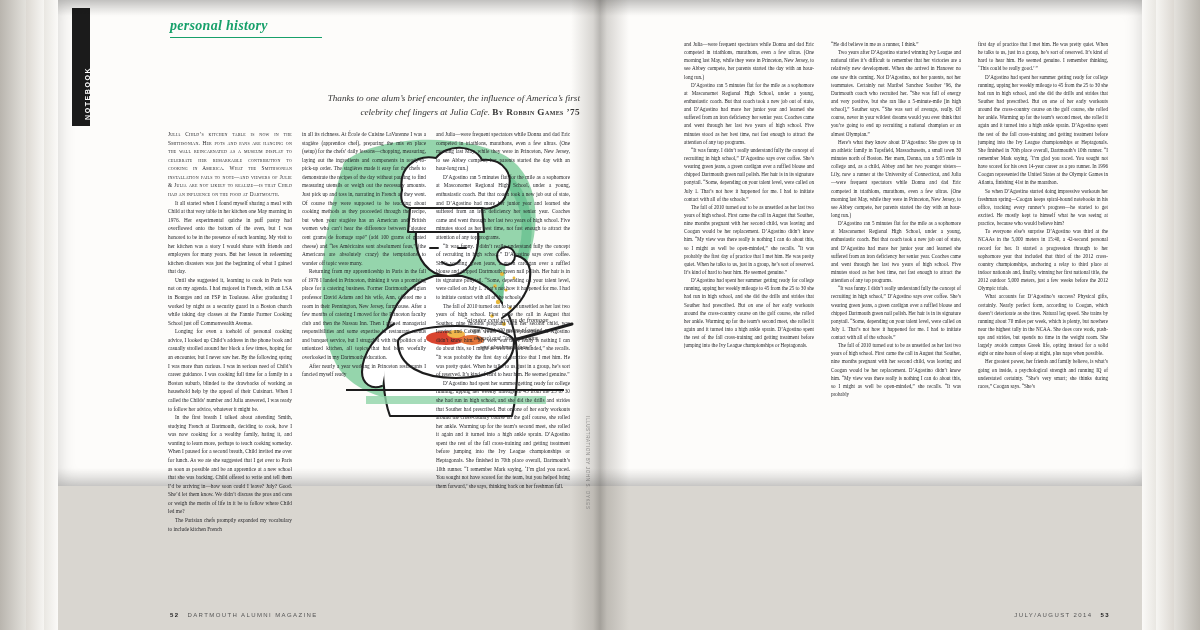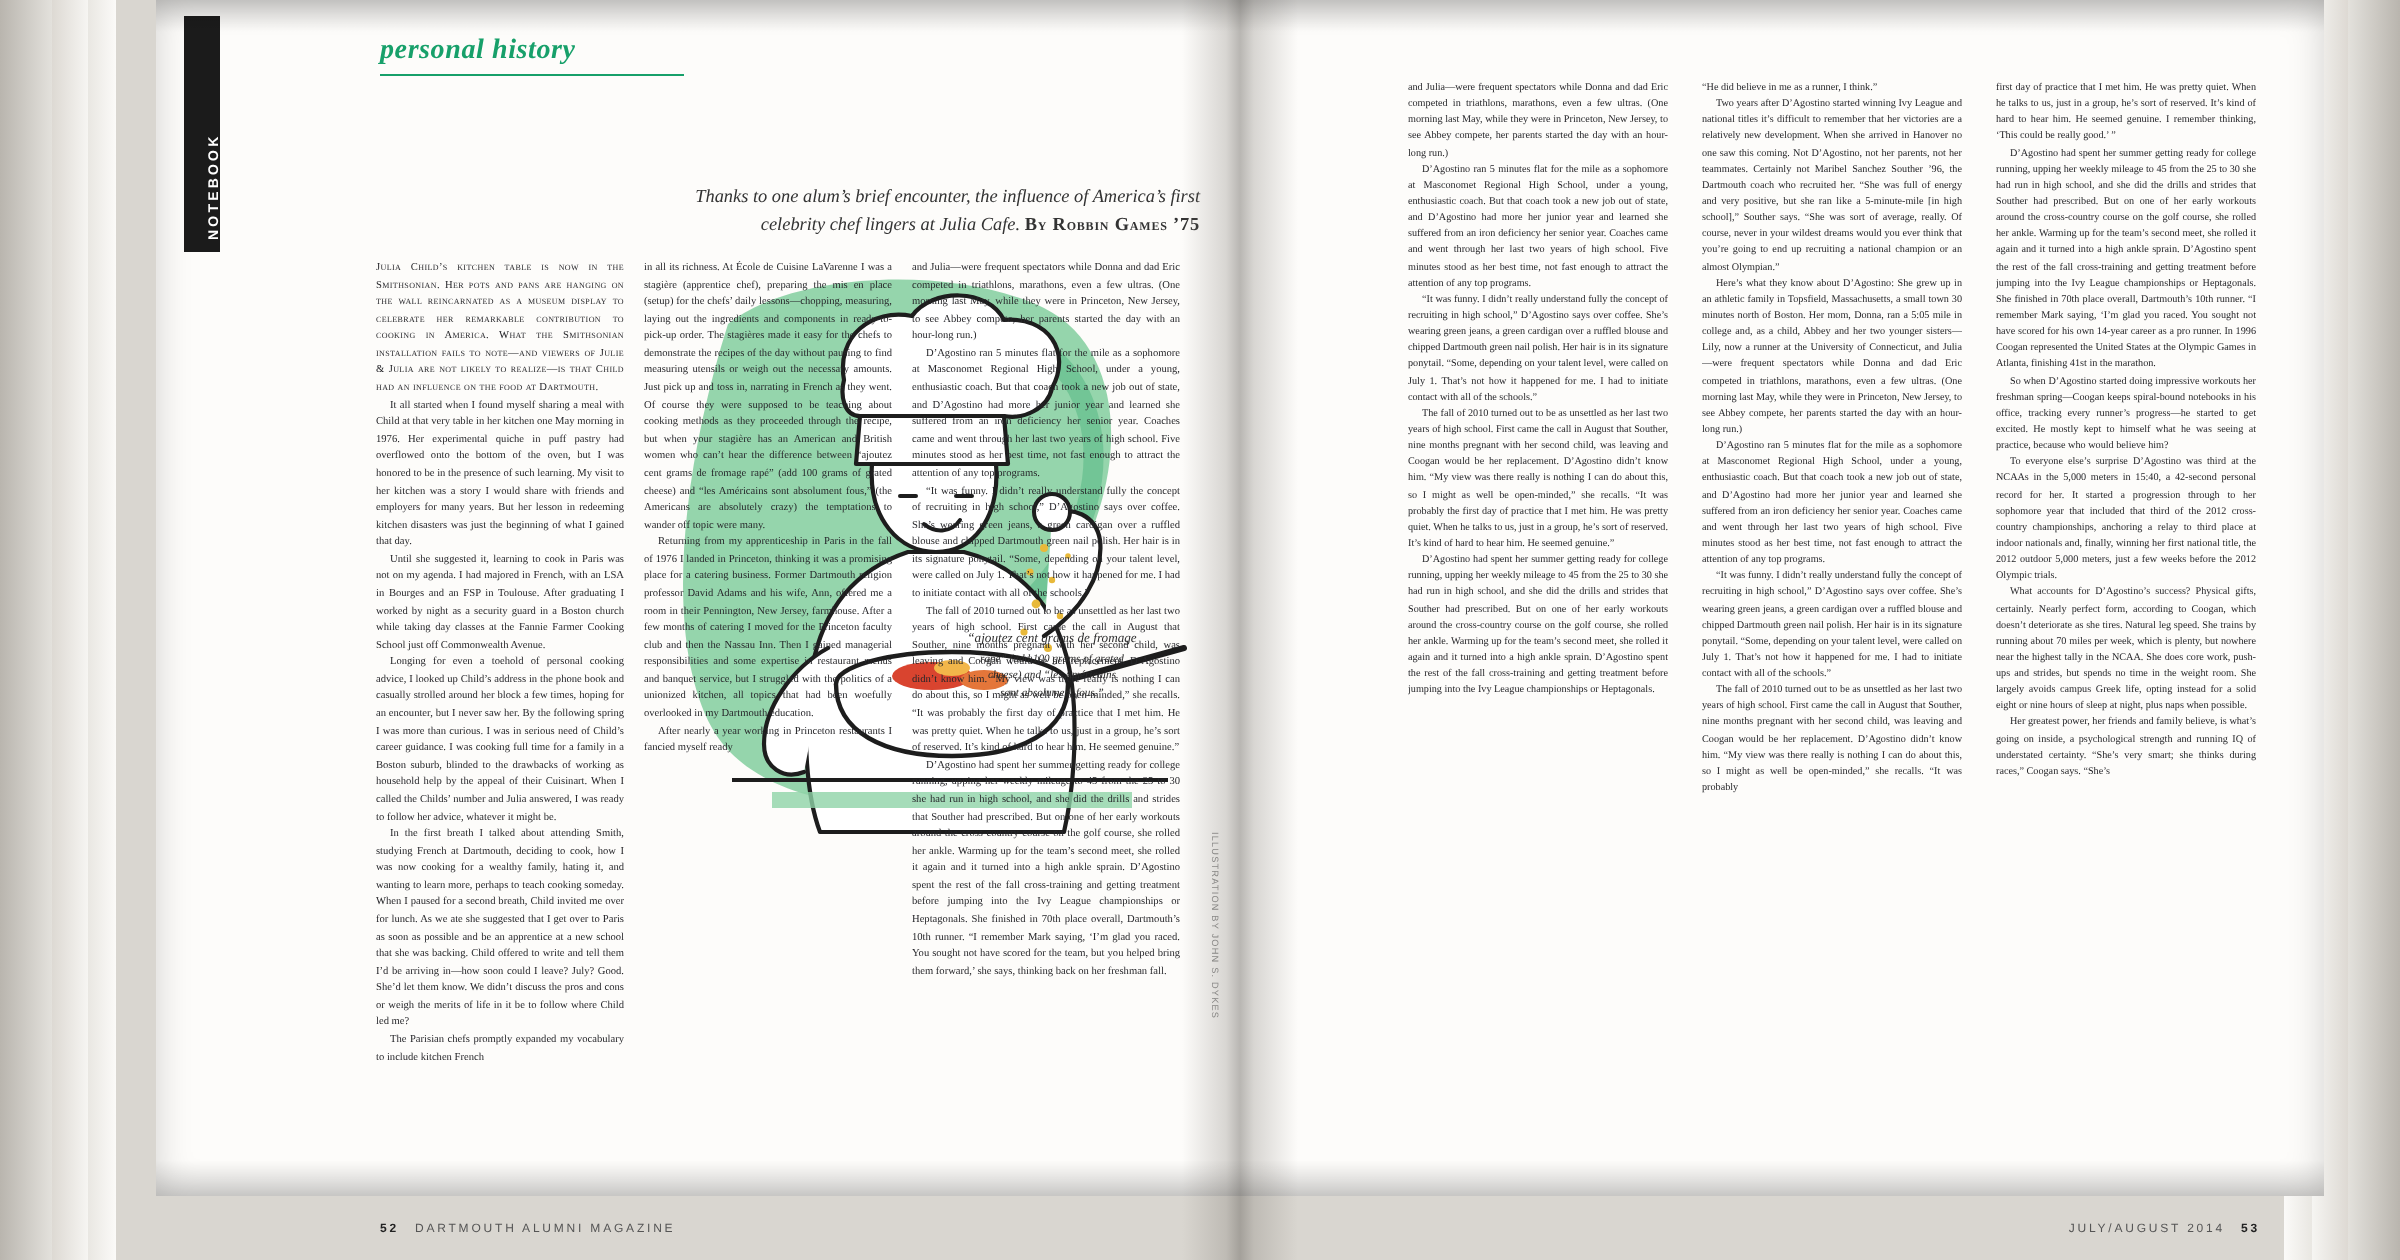--- a/index.html
+++ b/index.html
@@ -13,22 +13,22 @@
   
   .edge{position:absolute;top:0;height:630px;background:linear-gradient(90deg,#cfccc6,#f2f0ec);}
   .edge.l1{left:0;width:26px;background:linear-gradient(90deg,#b9b5ae,#e3e1dc);}
   .edge.l2{left:26px;width:18px;background:linear-gradient(90deg,#ddd9d3,#f6f5f2);}
   .edge.l3{left:44px;width:14px;background:linear-gradient(90deg,#e9e7e2,#fbfaf8);}
   .edge.r1{right:0;width:26px;background:linear-gradient(270deg,#b9b5ae,#e3e1dc);}
   .edge.r2{right:26px;width:18px;background:linear-gradient(270deg,#ddd9d3,#f6f5f2);}
   .edge.r3{right:44px;width:14px;background:linear-gradient(270deg,#e9e7e2,#fbfaf8);}
 
   
-  .spread{position:absolute;left:58px;top:0;width:1084px;height:598px;background:#fdfcfa;
-    box-shadow:0 0 18px rgba(0,0,0,.18) inset;margin-left:20px;}
+  .spread{position:absolute;left:58px;top:0;width:1084px;height:486px;background:#fdfcfa;
+    box-shadow:0 0 18px rgba(0,0,0,.18) inset;}
   .gutter{position:absolute;left:50%;top:0;width:58px;height:630px;transform:translateX(-50%);
     background:linear-gradient(90deg,rgba(255,255,255,0) 0%,rgba(130,125,118,.30) 38%,rgba(90,86,80,.42) 50%,rgba(130,125,118,.30) 62%,rgba(255,255,255,0) 100%);
     pointer-events:none;z-index:5;}
   .shadetop{position:absolute;left:0;top:0;width:1084px;height:16px;
     background:linear-gradient(180deg,rgba(0,0,0,.16),rgba(0,0,0,0));pointer-events:none;z-index:6;}
   .shadebot{position:absolute;left:0;bottom:0;width:1084px;height:18px;
     background:linear-gradient(0deg,rgba(0,0,0,.14),rgba(0,0,0,0));pointer-events:none;z-index:6;}
 
   
   .page-left{position:absolute;left:0;top:0;width:542px;height:630px;}

